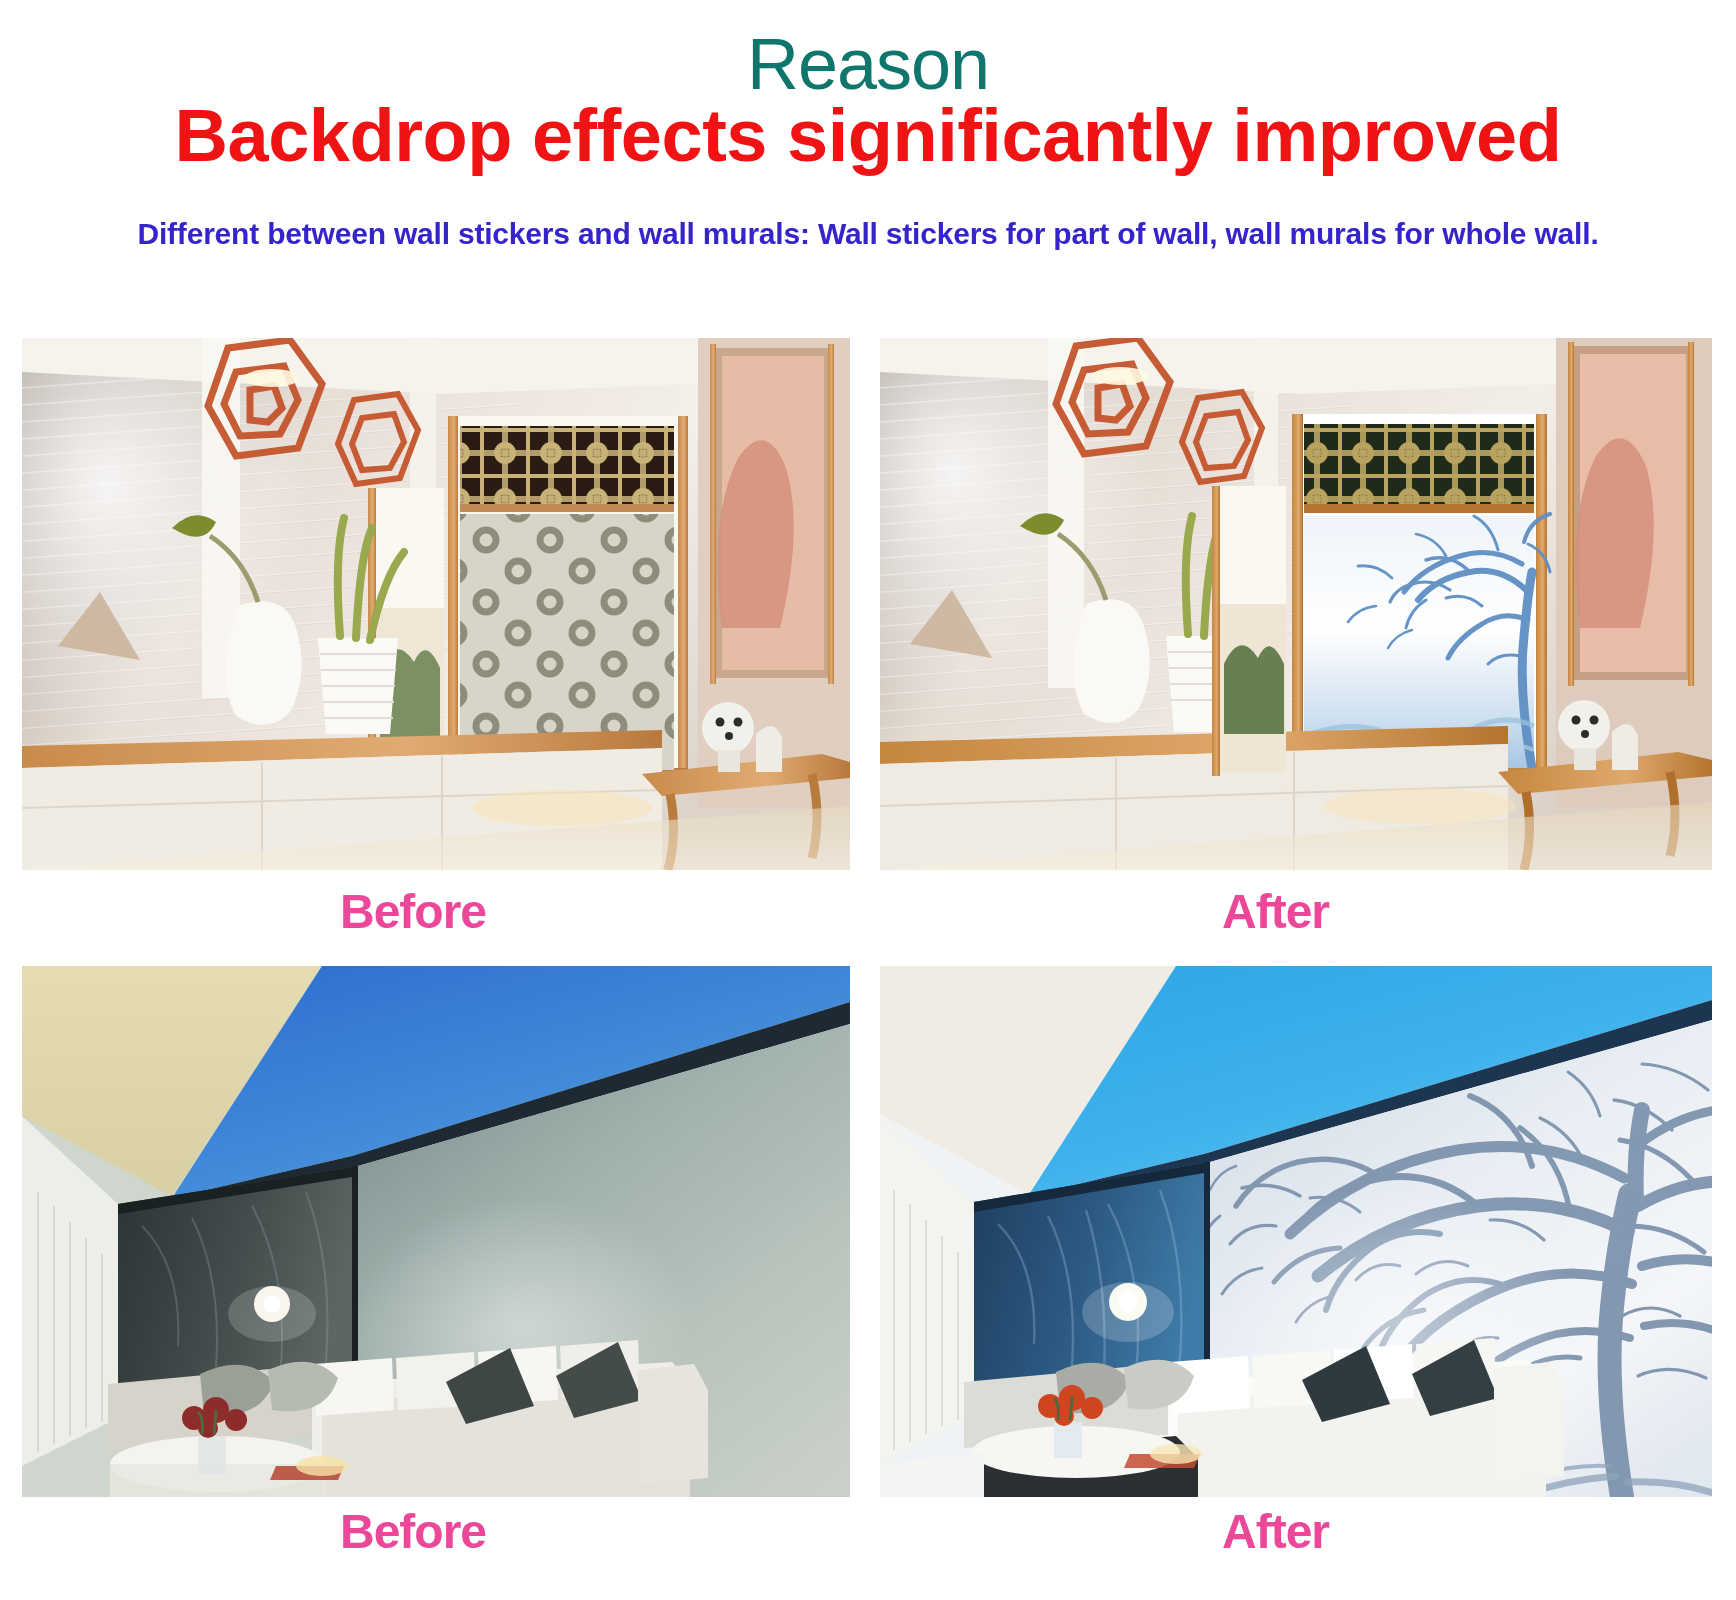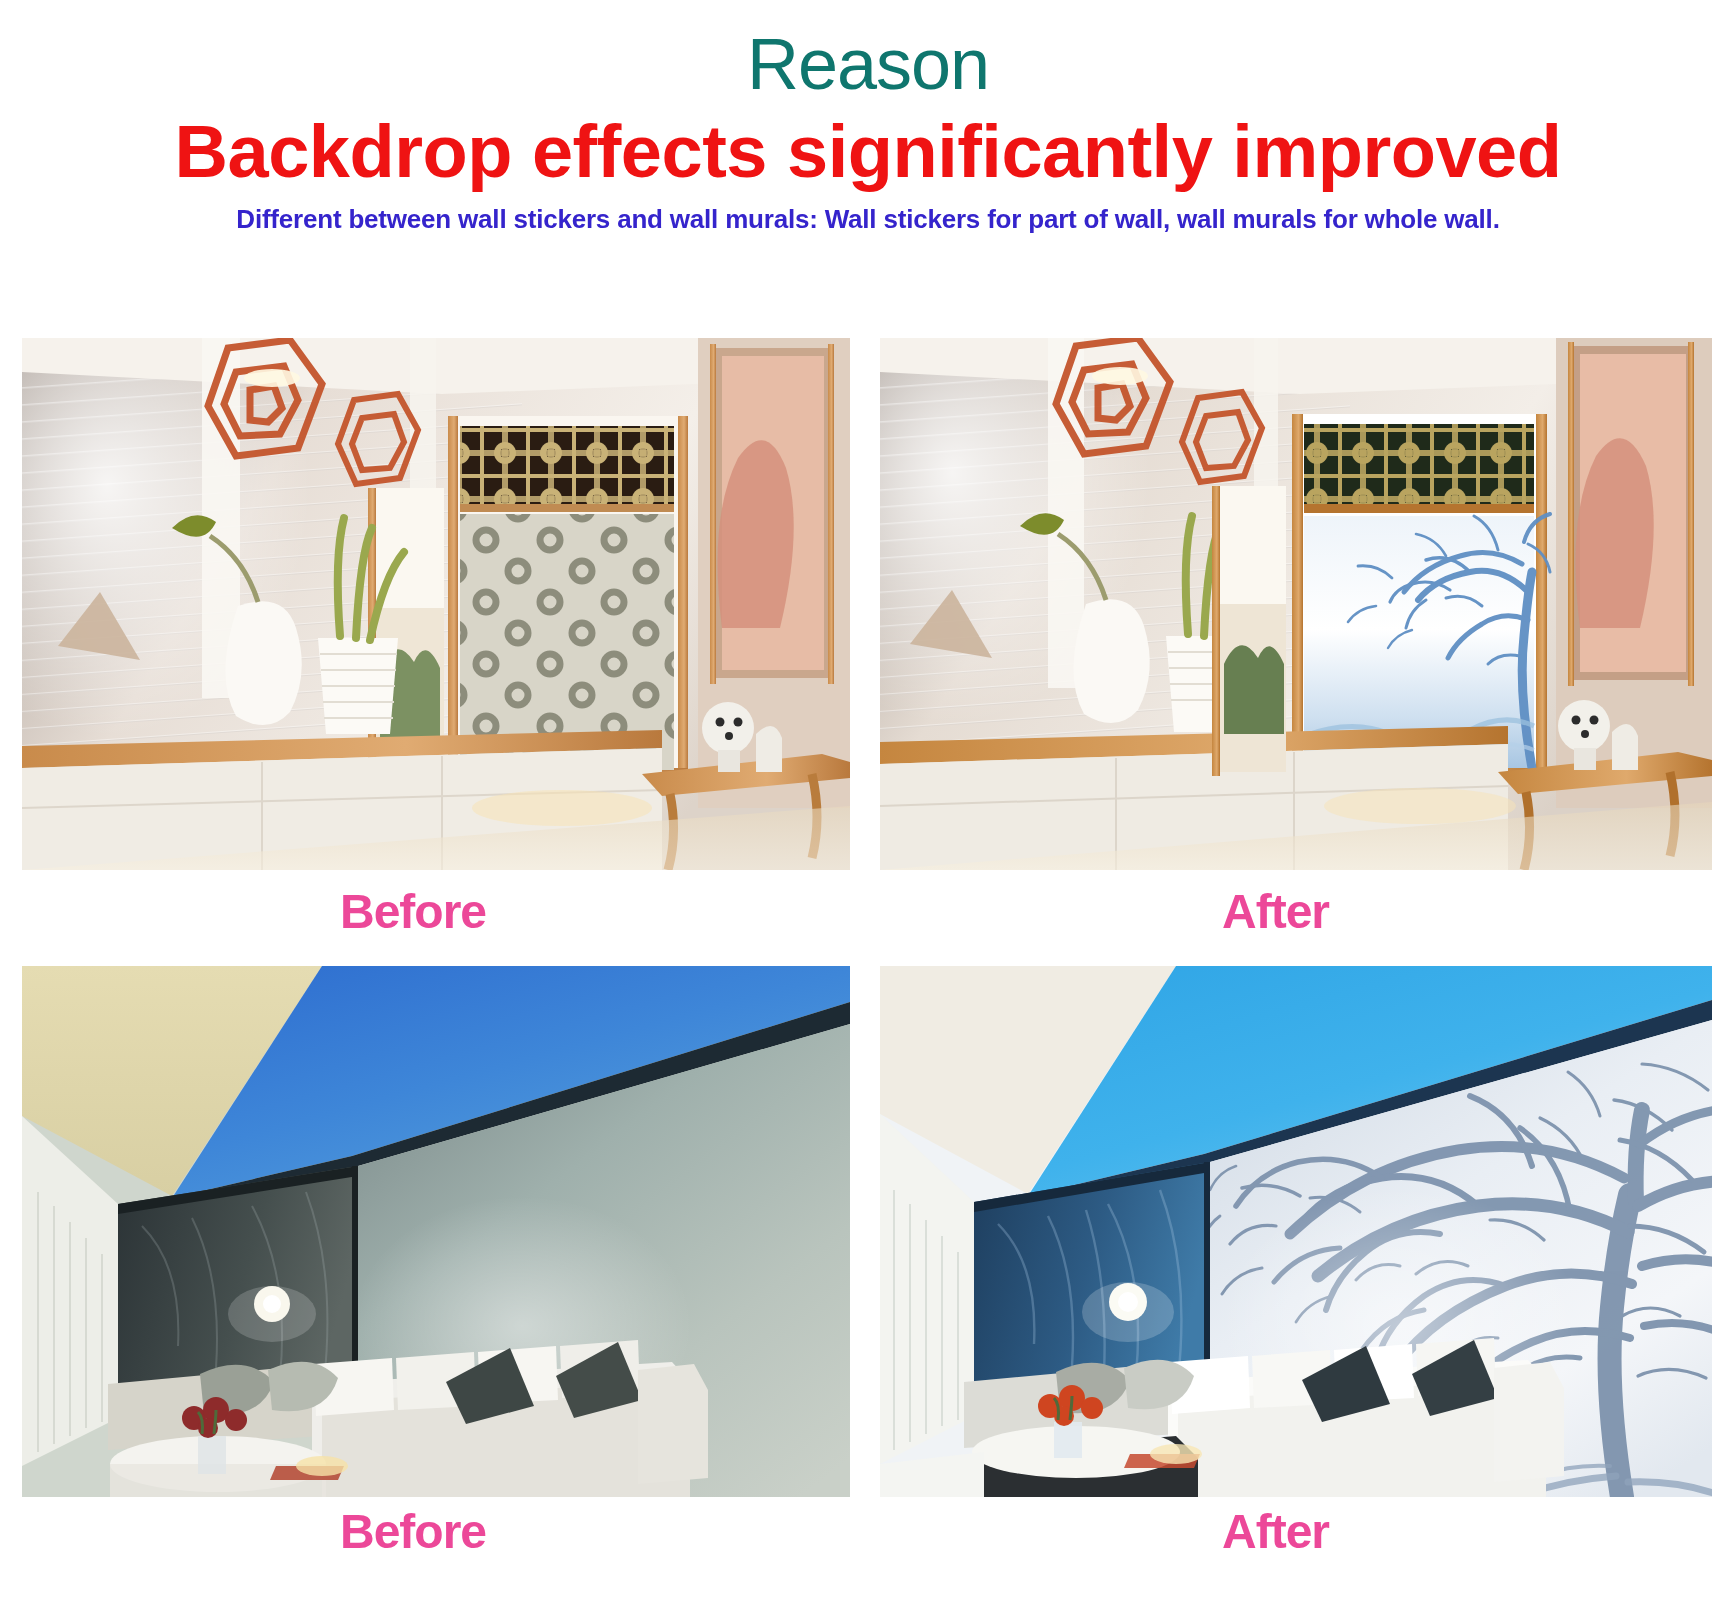--- a/index.html
+++ b/index.html
@@ -41,37 +41,37 @@
     left: 0;
     width: 100%;
     text-align: center;
     font-family: "Liberation Sans", sans-serif;
     font-size: 74px;
     font-weight: bold;
     color: #ef1313;
     line-height: 1.08;
     letter-spacing: -0.5px;
     white-space: nowrap;
-    margin-top: 16px;
   }
   .subtitle-wrap {
     position: absolute;
     top: 200px;
     left: 0;
     width: 100%;
     text-align: center;
   }
   .subtitle-line {
     font-family: "Liberation Sans", sans-serif;
-    font-size: 26px;
+    font-size: 30px;
     font-weight: bold;
     color: #3524cc;
     line-height: 1.48;
     letter-spacing: -0.2px;
     white-space: nowrap;
+    margin-top: 12px;
   }
 
   
   .grid {
     position: absolute;
     left: 0;
     top: 0;
     width: 1736px;
     height: 1600px;
     pointer-events: none;

